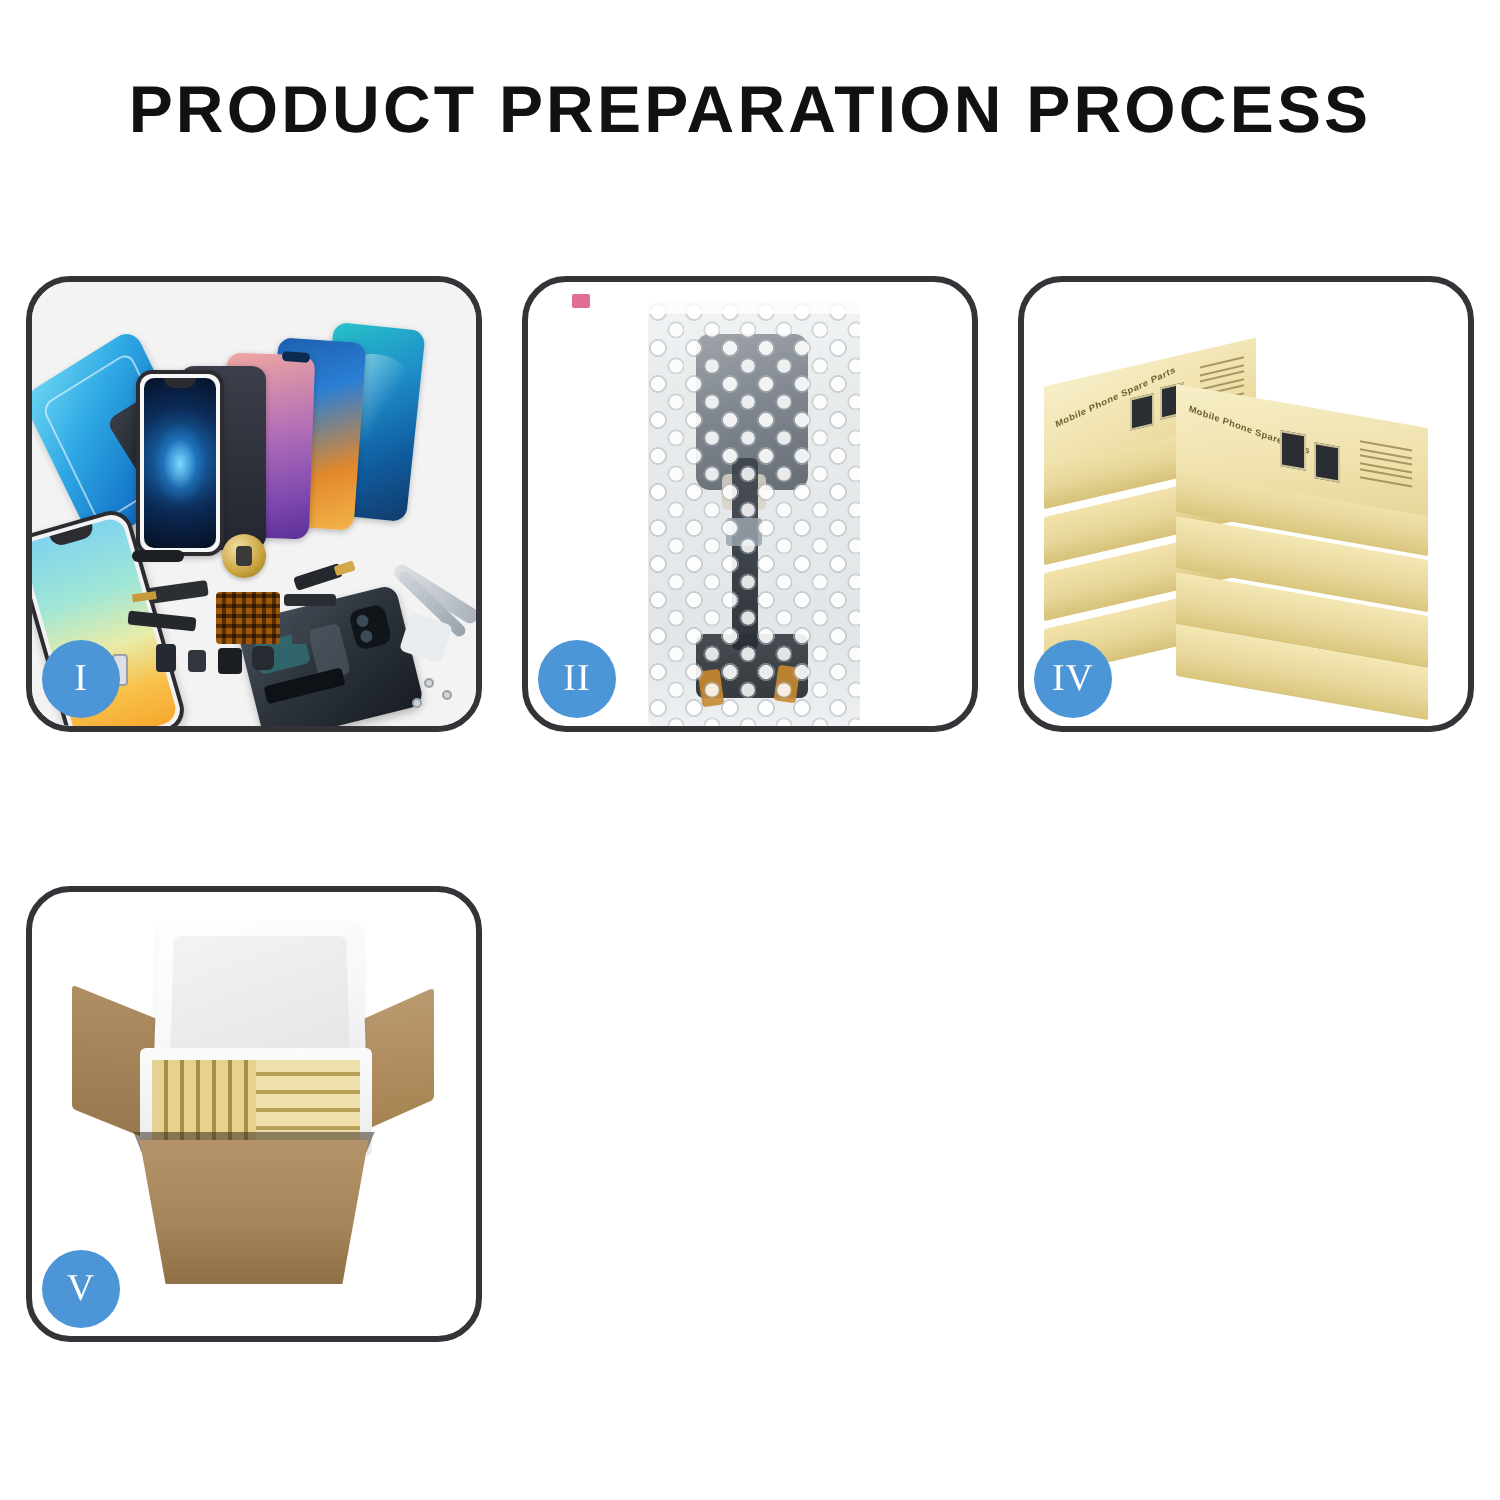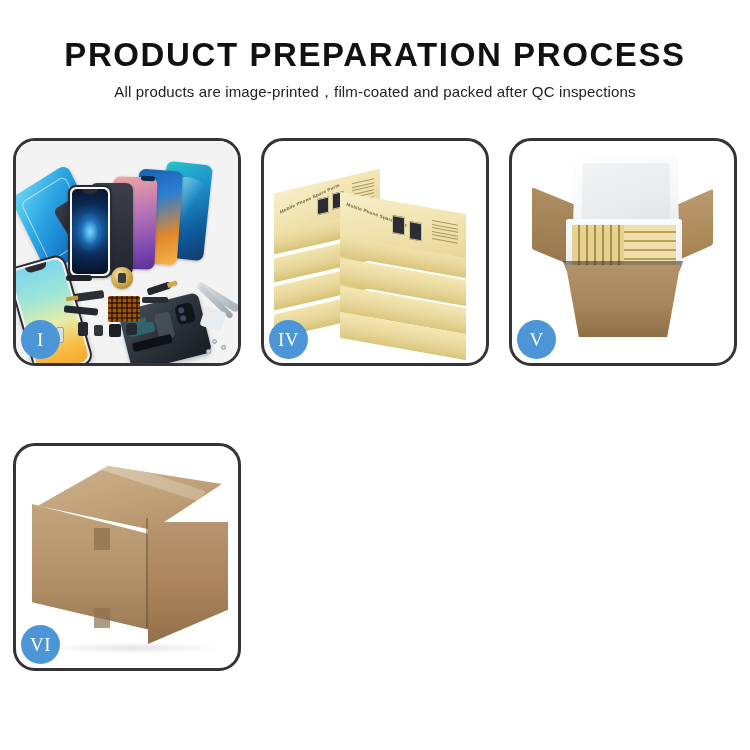--- a/index.html
+++ b/index.html
@@ -296,21 +296,20 @@
   .p6-shadow { position:absolute; left:14px; top:176px; width:176px; height:12px;
             background:radial-gradient(ellipse at center, rgba(0,0,0,.10), rgba(0,0,0,0) 70%); }
 </style>
 </head>
 <body>
 
 <div id="page">
 
   <div class="header">
     <div class="title">PRODUCT PREPARATION PROCESS</div>
-    <div class="subtitle">All products are image-printed，film-coated and packed after QC inspections</div>
   </div>
 
   <div class="grid">
 
     <div class="panel">
       <div class="panel-stage">
         <div class="p1-bg"></div>
 
         <div class="film"></div>
         <div class="film-chip"></div>
@@ -356,20 +355,39 @@
         <div class="sm4"></div>
         <div class="sm5"></div>
         <div class="sm6"></div>
         <div class="screw sw1"></div>
         <div class="screw sw2"></div>
         <div class="screw sw3"></div>
       </div>
       <div class="badge">I</div>
     </div>
 
+    <div class="panel">
+      <div class="panel-stage">
+        <div class="p2-bag">
+          <div class="p2-part">
+            <div class="p2-screen"></div>
+            <div class="p2-conn"></div>
+            <div class="p2-flex"></div>
+            <div class="p2-conn2"></div>
+            <div class="p2-base"></div>
+            <div class="p2-gold1"></div>
+            <div class="p2-gold2"></div>
+          </div>
+          <div class="p2-bubbles"></div>
+        </div>
+        <div class="p2-pink"></div>
+        <div class="p2-seal"></div>
+      </div>
+      <div class="badge">II</div>
+    </div>
 
 
     <div class="panel">
       <div class="panel-stage">
         <div class="stackwrap">
 
           <div class="kbox kb-rear" style="top:56px;"></div>
           <div class="kbox kb-rear" style="top:84px;"></div>
           <div class="kbox kb-rear" style="top:112px;"></div>
           <div class="kbox kb-rear" style="top:140px;"></div>
@@ -423,31 +441,15 @@
         <div class="p5-inner">
           <div class="p5-stripes"></div>
           <div class="p5-stripes2"></div>
         </div>
         <div class="p5-carton-lip"></div>
         <div class="p5-carton"></div>
       </div>
       <div class="badge">V</div>
     </div>
 
-    <div class="panel">
-      <div class="panel-stage">
-        <div class="p6">
-          <div class="p6-left"></div>
-          <div class="p6-right"></div>
-          <div class="p6-top">
-            <div class="p6-tape"></div>
-          </div>
-          <div class="p6-seamT"></div>
-          <div class="p6-lbl1"></div>
-          <div class="p6-lbl2"></div>
-          <div class="p6-shadow"></div>
-        </div>
-      </div>
-      <div class="badge">VI</div>
-    </div>
 
   </div>
 </div>
 
 </body></html>

